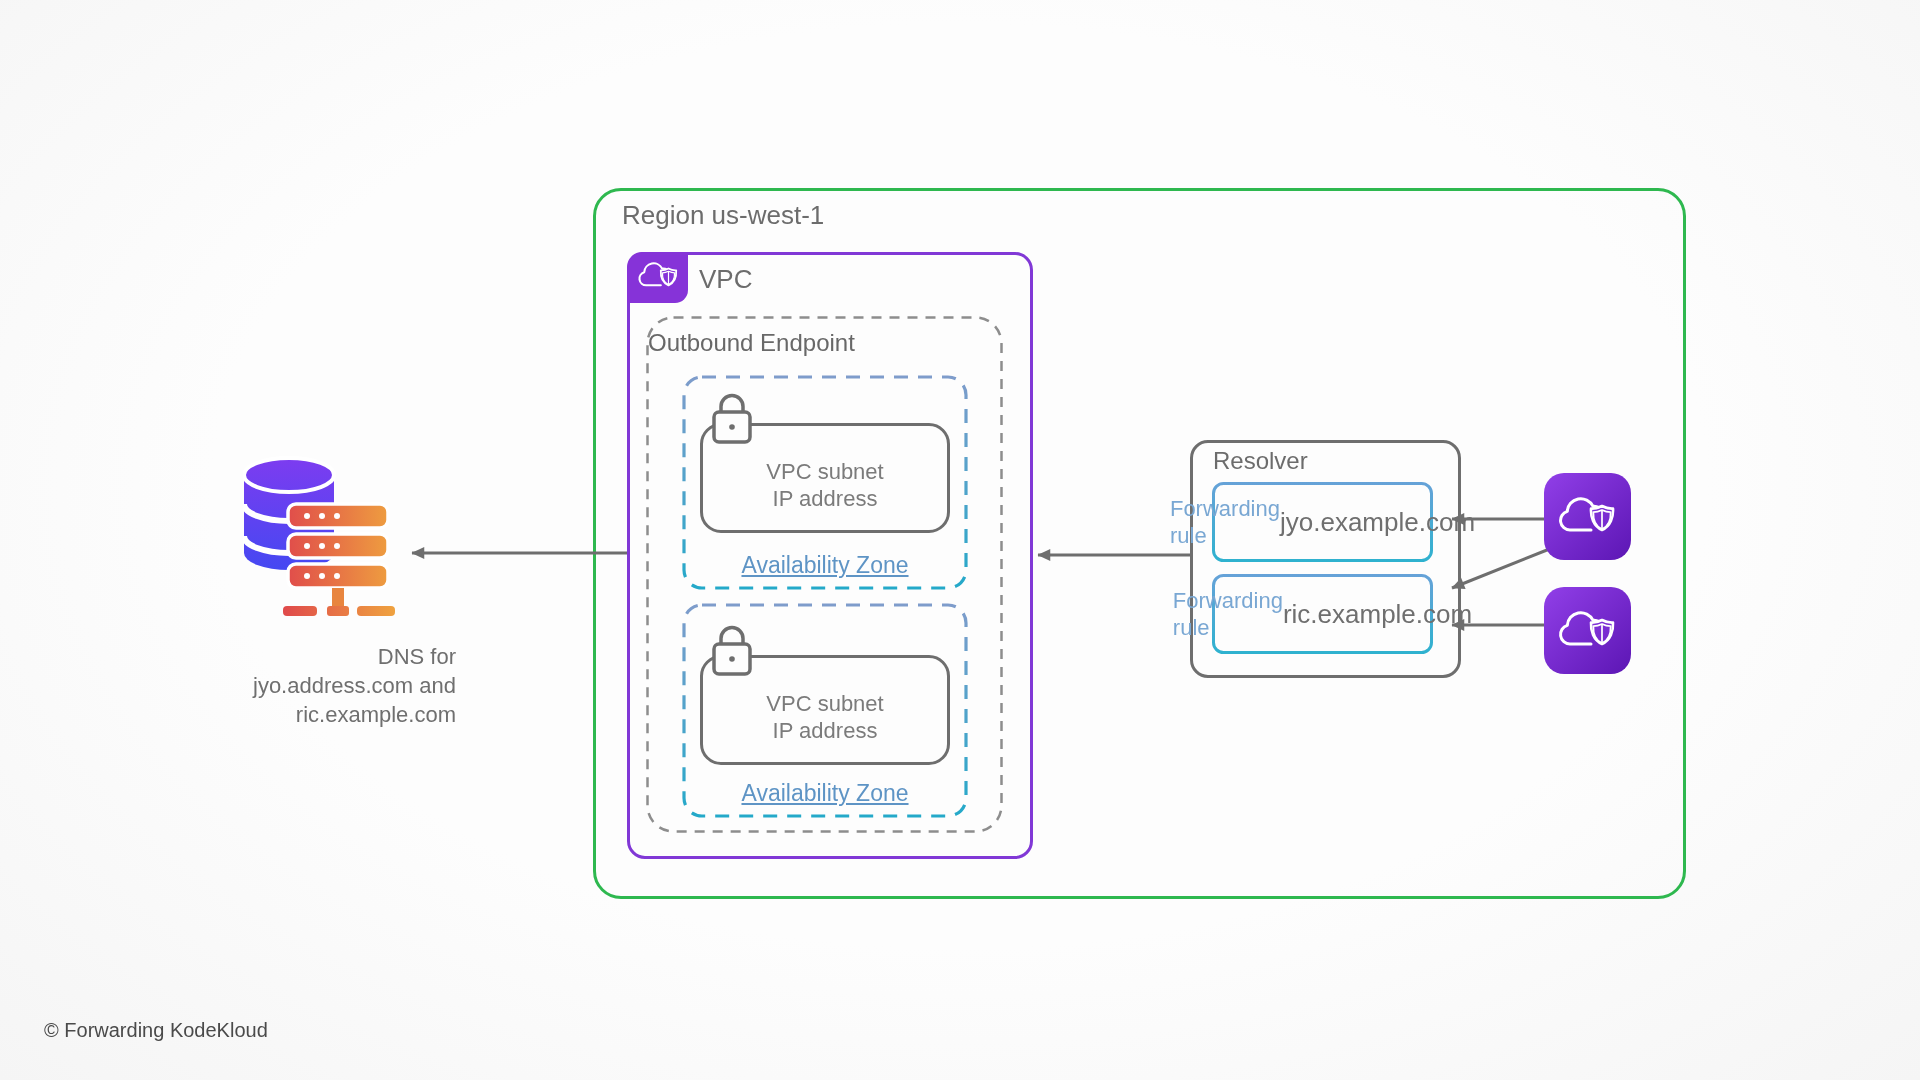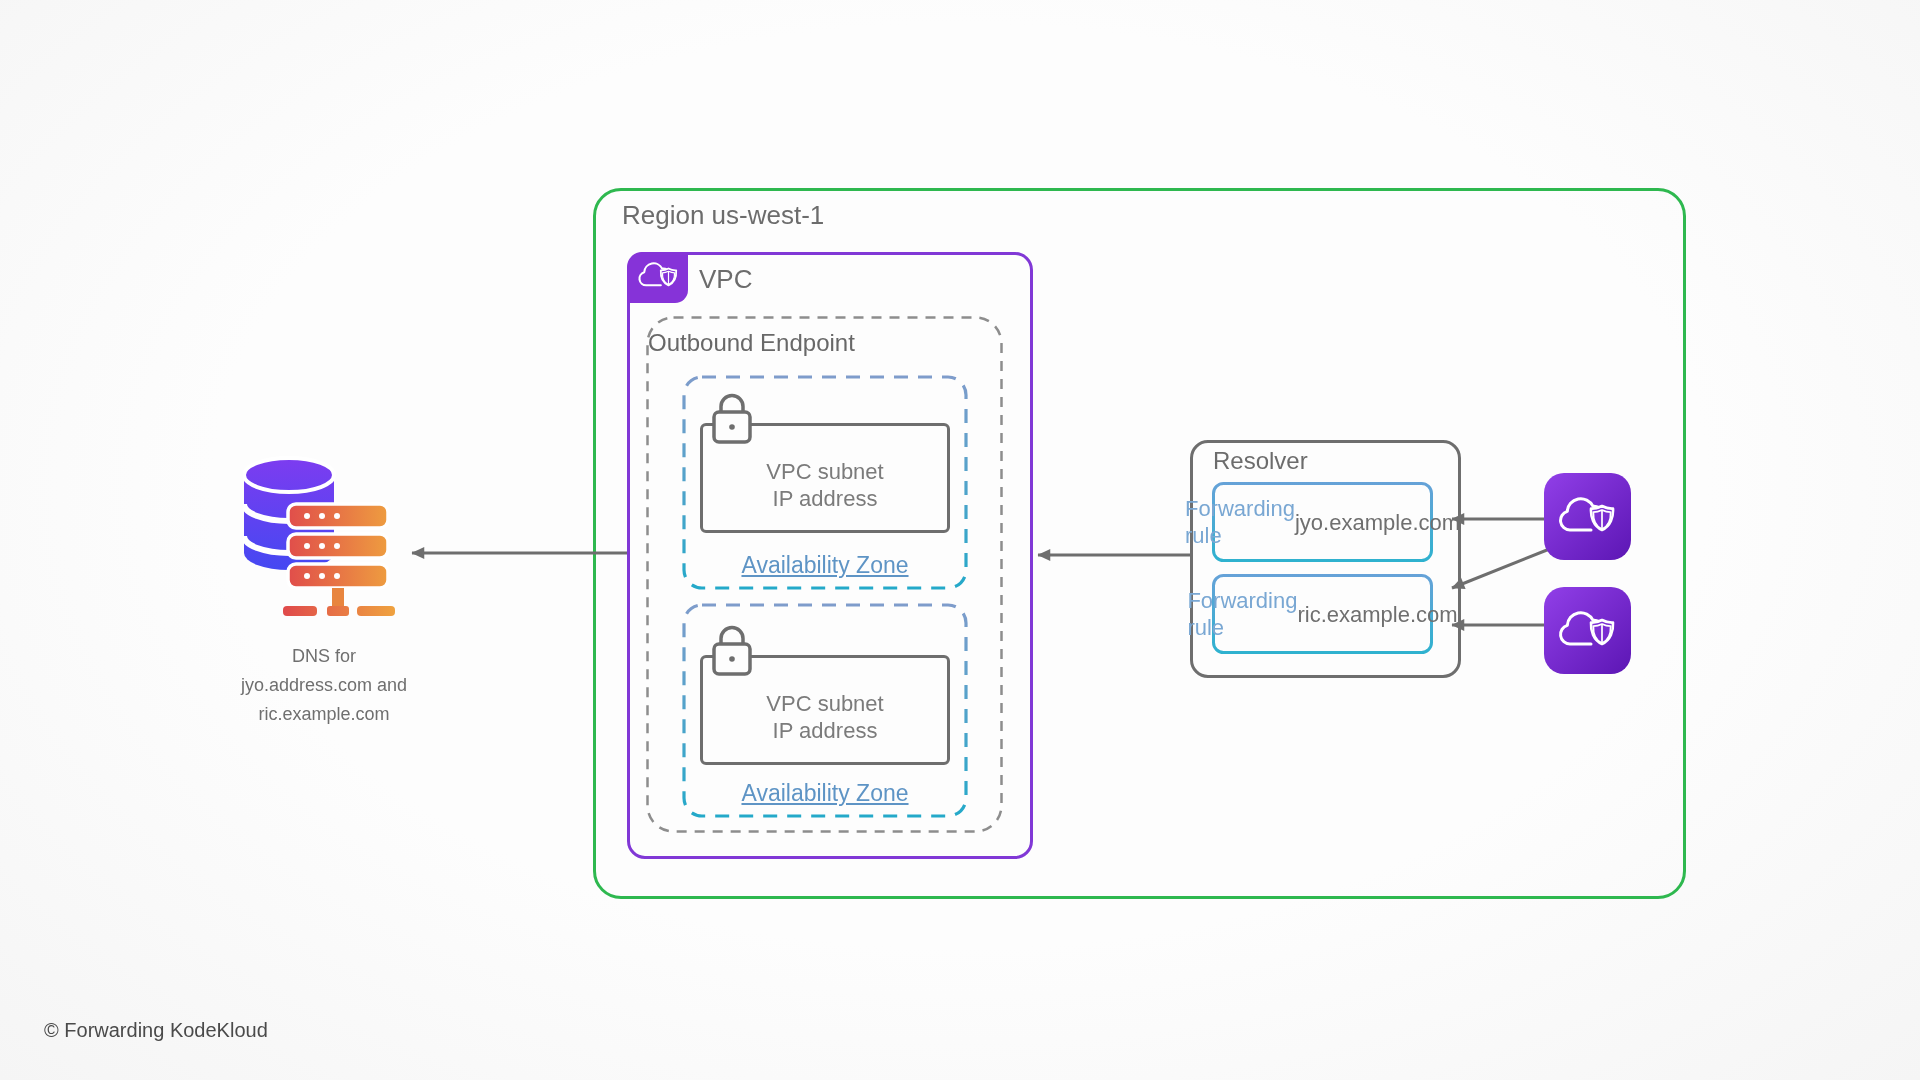--- a/index.html
+++ b/index.html
@@ -19,45 +19,45 @@
   .outbound-svg{left:646px;top:316px;}
   .outbound-label{left:648px;top:329px;font-size:24px;color:#686868;}
 
   .az-svg{z-index:1;}
   .az1{left:682px;top:375px;}
   .az2{left:682px;top:603px;}
   .az-label{width:286px;text-align:center;font-size:23px;color:#5e94c5;text-decoration:underline;}
   .az1-label{left:682px;top:552px;}
   .az2-label{left:682px;top:780px;}
 
-  .subnet-box{width:250px;height:110px;border:3px solid #6e6e6e;border-radius:6px;background:#fdfdfd;
+  .subnet-box{width:250px;height:110px;border:3px solid #6e6e6e;border-radius:21px;background:#fdfdfd;
               display:flex;flex-direction:column;align-items:center;justify-content:center;padding-top:14px;box-sizing:border-box;z-index:2;}
   .subnet1{left:700px;top:423px;}
   .subnet2{left:700px;top:655px;}
   .subnet-box .line{font-size:22px;line-height:27px;color:#7b7b7b;}
 
   .lock{z-index:5;}
   .lock1{left:706px;top:390px;}
   .lock2{left:706px;top:622px;}
 
   .resolver-box{left:1190px;top:440px;width:265px;height:232px;border:3px solid #6e6e6e;border-radius:18px;background:#fdfdfd;}
   .resolver-label{left:1213px;top:447px;font-size:24px;color:#6c6c6c;}
   .rule{width:221px;height:80px;z-index:2;display:flex;flex-direction:row;align-items:center;justify-content:center;}
   .rule-jyo{left:1212px;top:482px;}
   .rule-ric{left:1212px;top:574px;}
   .rule .rule-svg{position:absolute;left:0;top:0;}
   .rule .t{position:relative;font-size:22px;line-height:27px;color:#79a7d3;}
-  .rule .d{position:relative;font-size:22px;line-height:27px;color:#6f6f6f;}
+  .rule .d{position:relative;font-size:26px;line-height:27px;color:#6f6f6f;}
 
   .cloud-icon{z-index:3;}
   .cloud1{left:1544px;top:473px;}
   .cloud2{left:1544px;top:587px;}
 
   .dns-icon{left:243px;top:453px;}
-  .dns-label{left:192px;top:642px;width:264px;text-align:center;font-size:18px;line-height:29px;color:#6f6f6f;}
+  .dns-label{left:192px;top:642px;width:264px;text-align:right;font-size:22px;line-height:29px;color:#6f6f6f;}
 
   .copyright{left:44px;top:1019px;font-size:20px;color:#4a4a4a;}
 
   .arrows{left:0;top:0;z-index:2;pointer-events:none;}
 </style>
 </head>
 <body>
 
 <div class="canvas">
 

